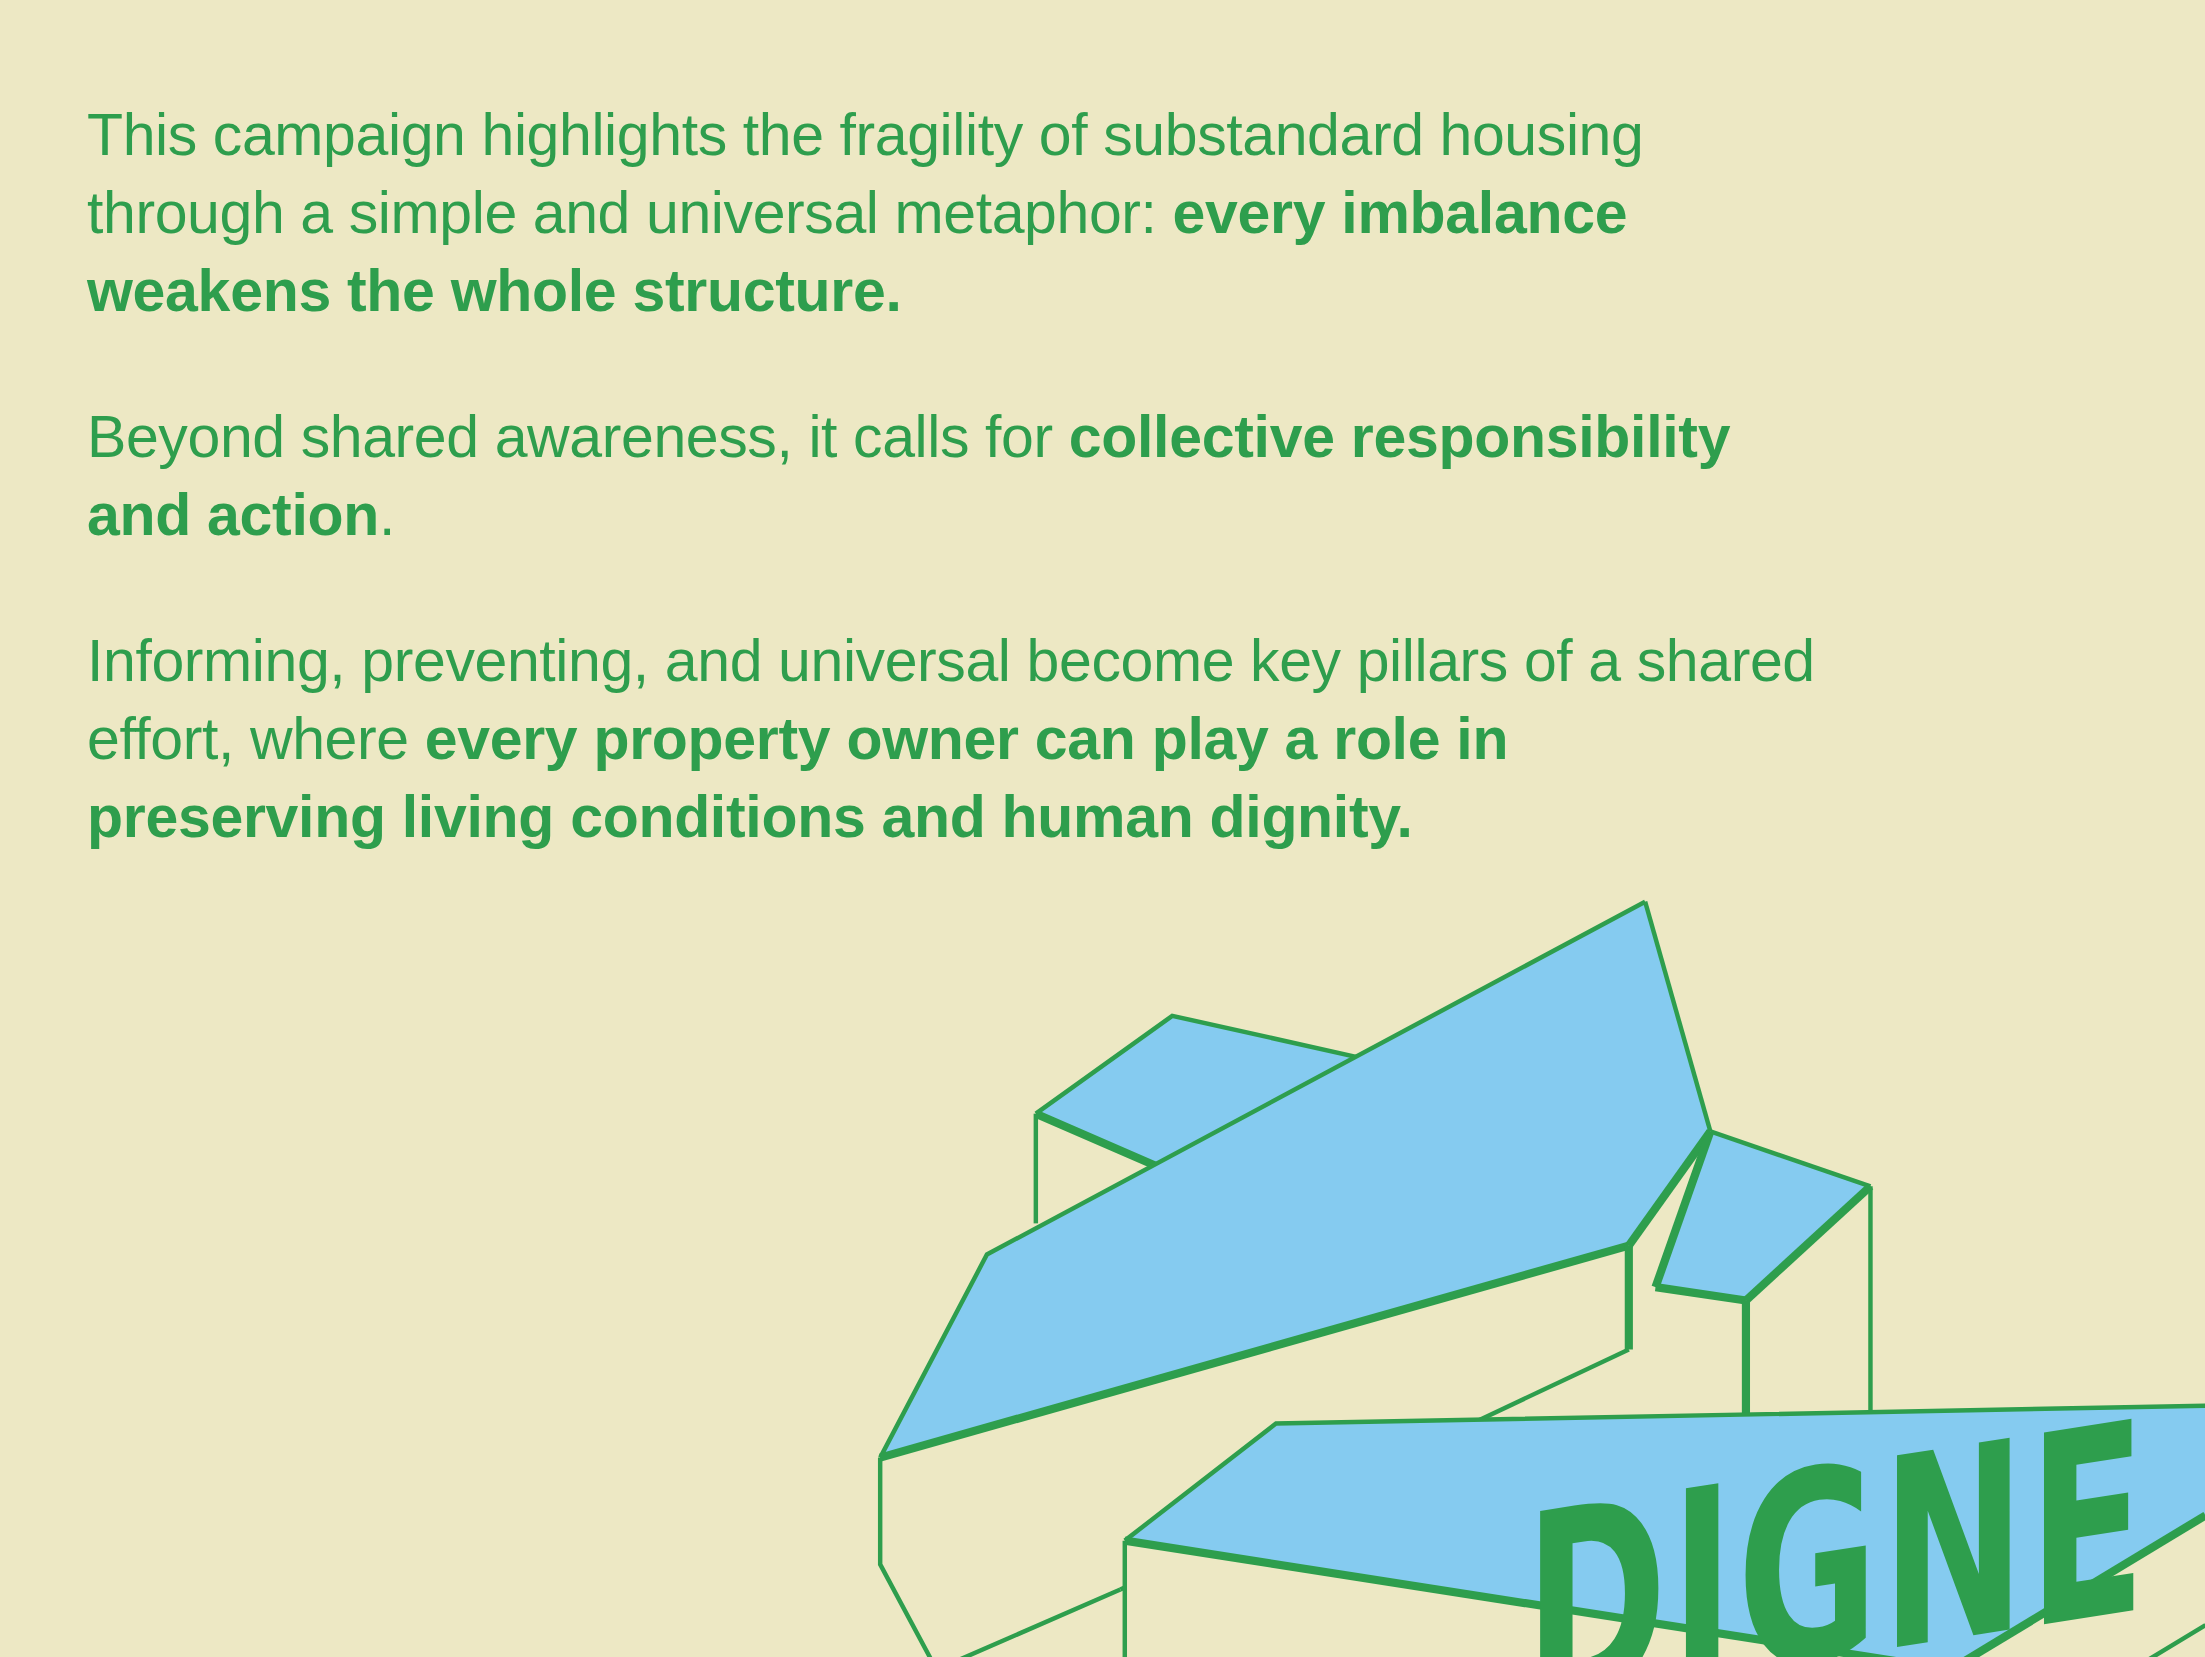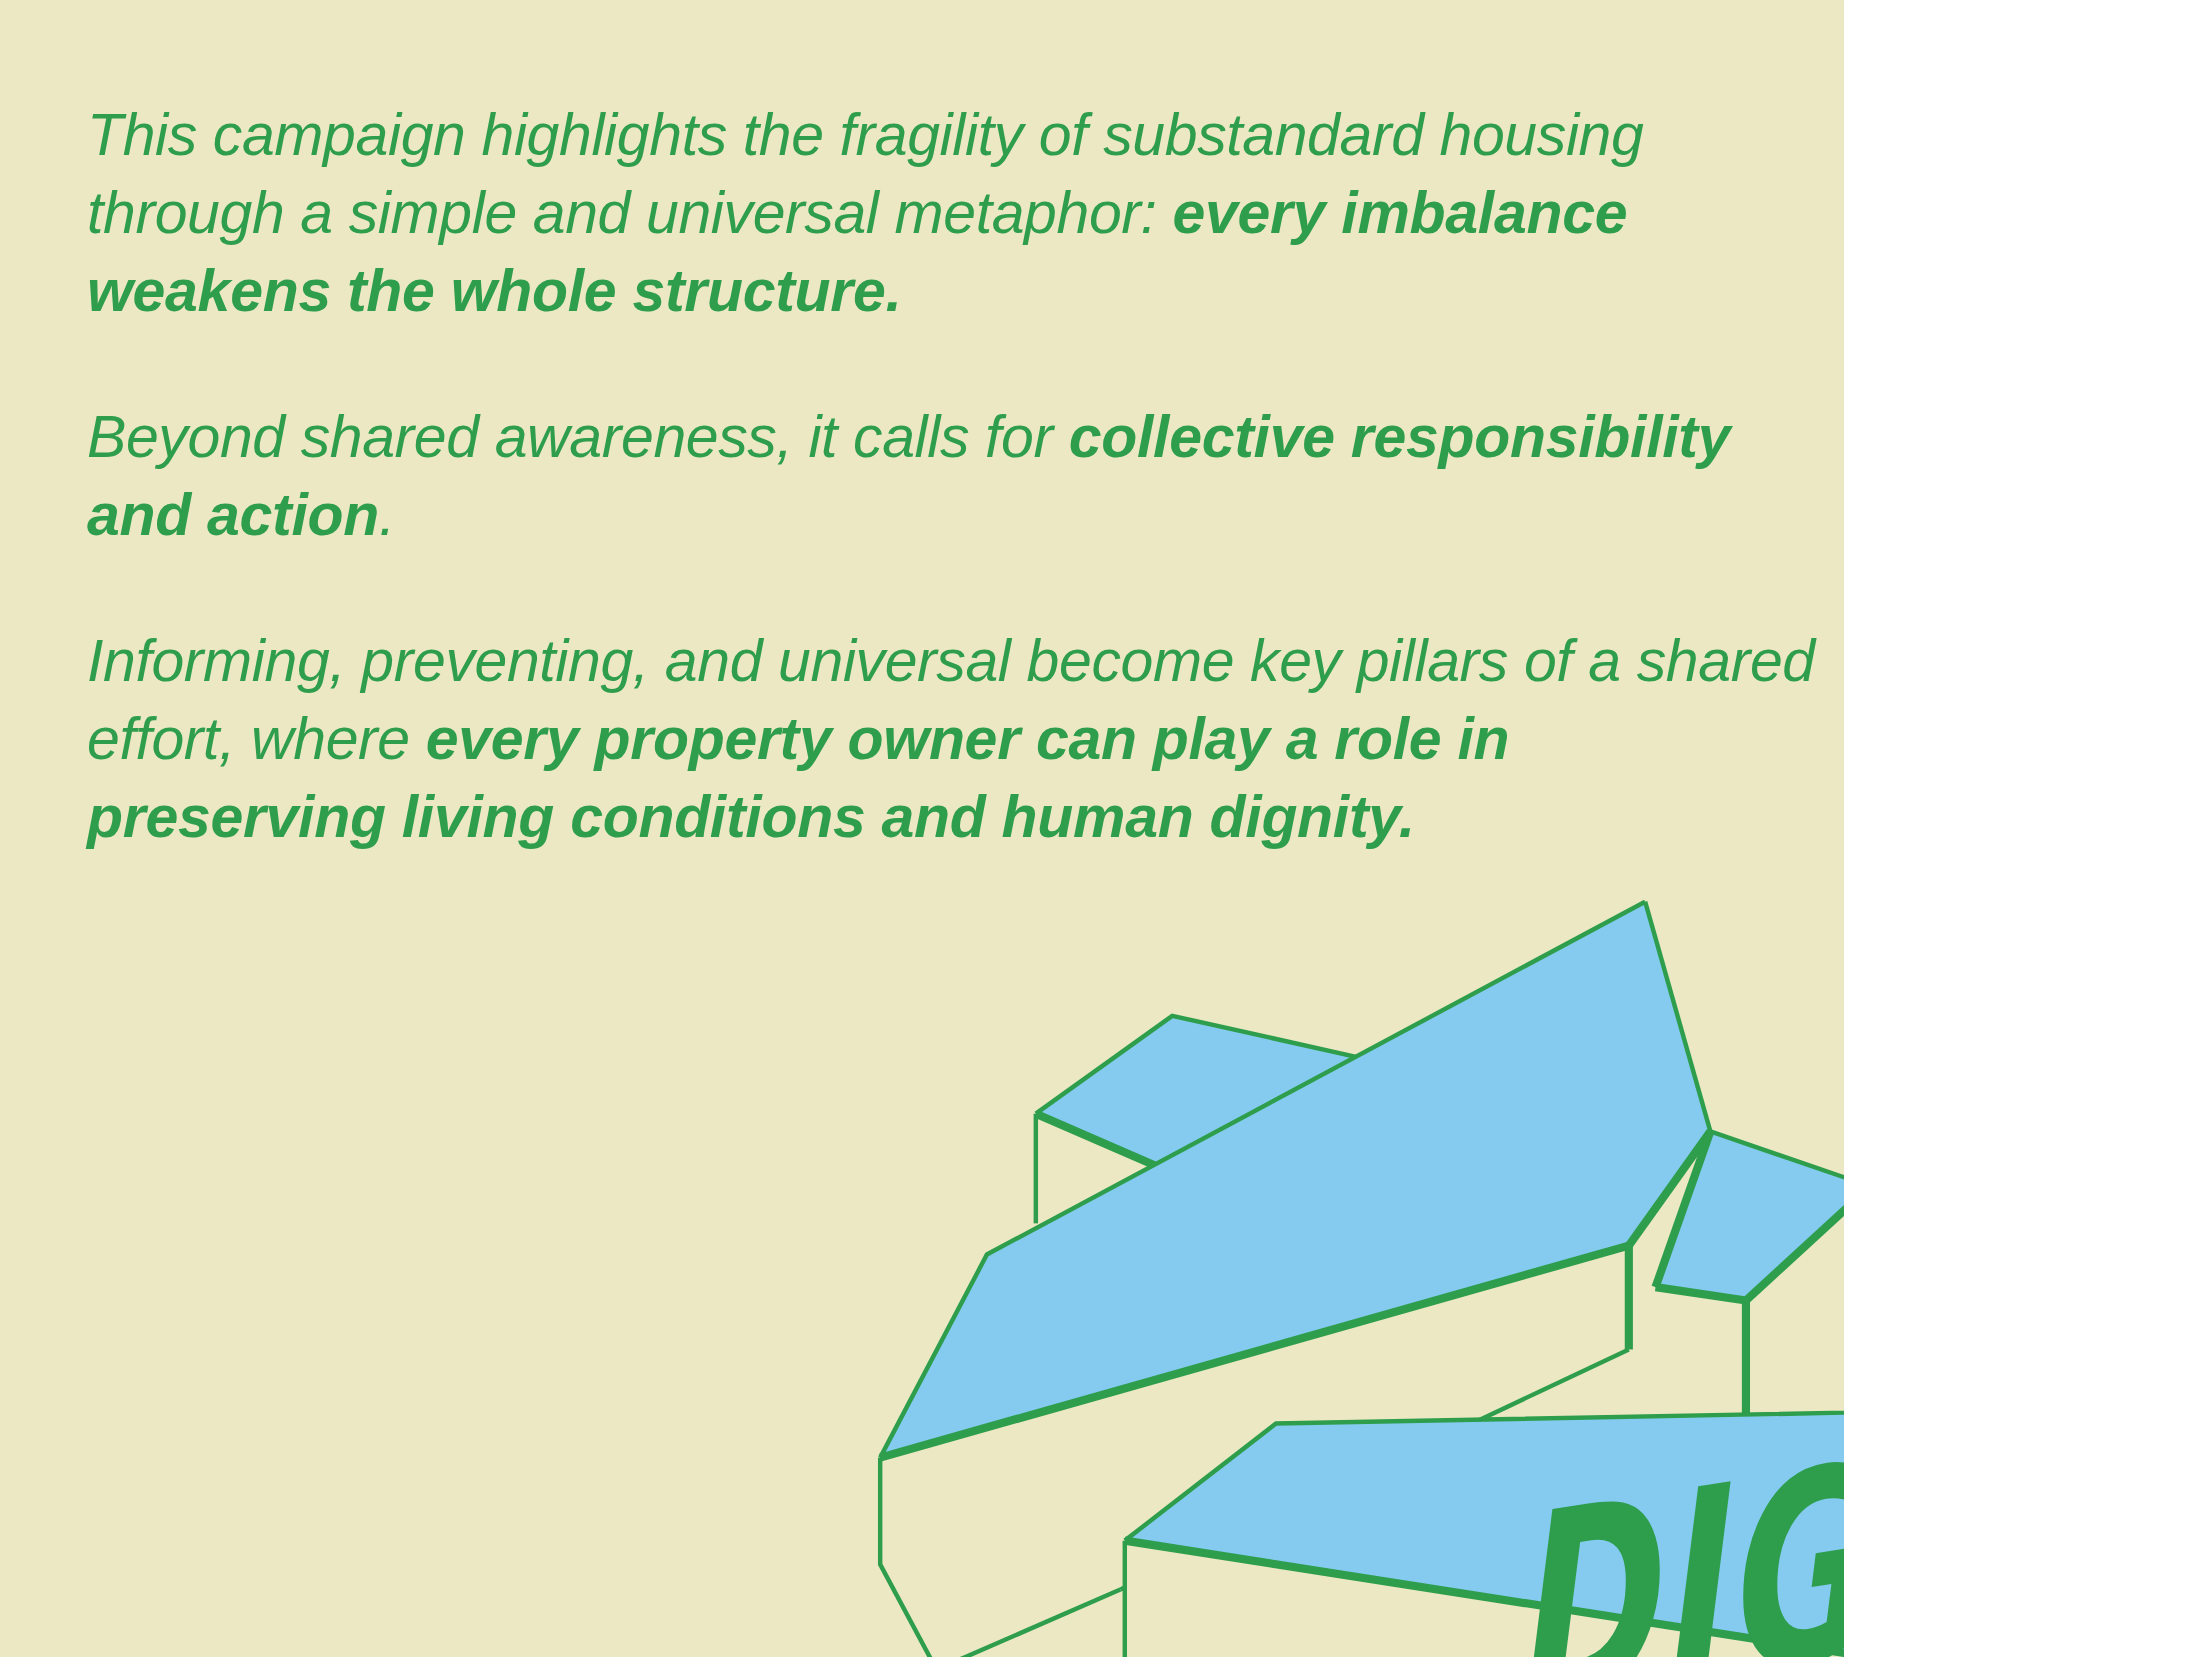--- a/index.html
+++ b/index.html
@@ -9,25 +9,24 @@
   }
   body {
     width: 2205px;
     height: 1657px;
     overflow: hidden;
     font-family: "Liberation Sans", "DejaVu Sans", sans-serif;
   }
 
   #poster {
     position: relative;
-    width: 1844px;
+    width: 2205px;
     height: 1657px;
     background: #EDE8C4;
     overflow: hidden;
-    font-style: italic;
   }
 
   
   #copy-block {
     position: absolute;
     left: 87px;
     top: 96px;
     width: 1728px;
   }
 

